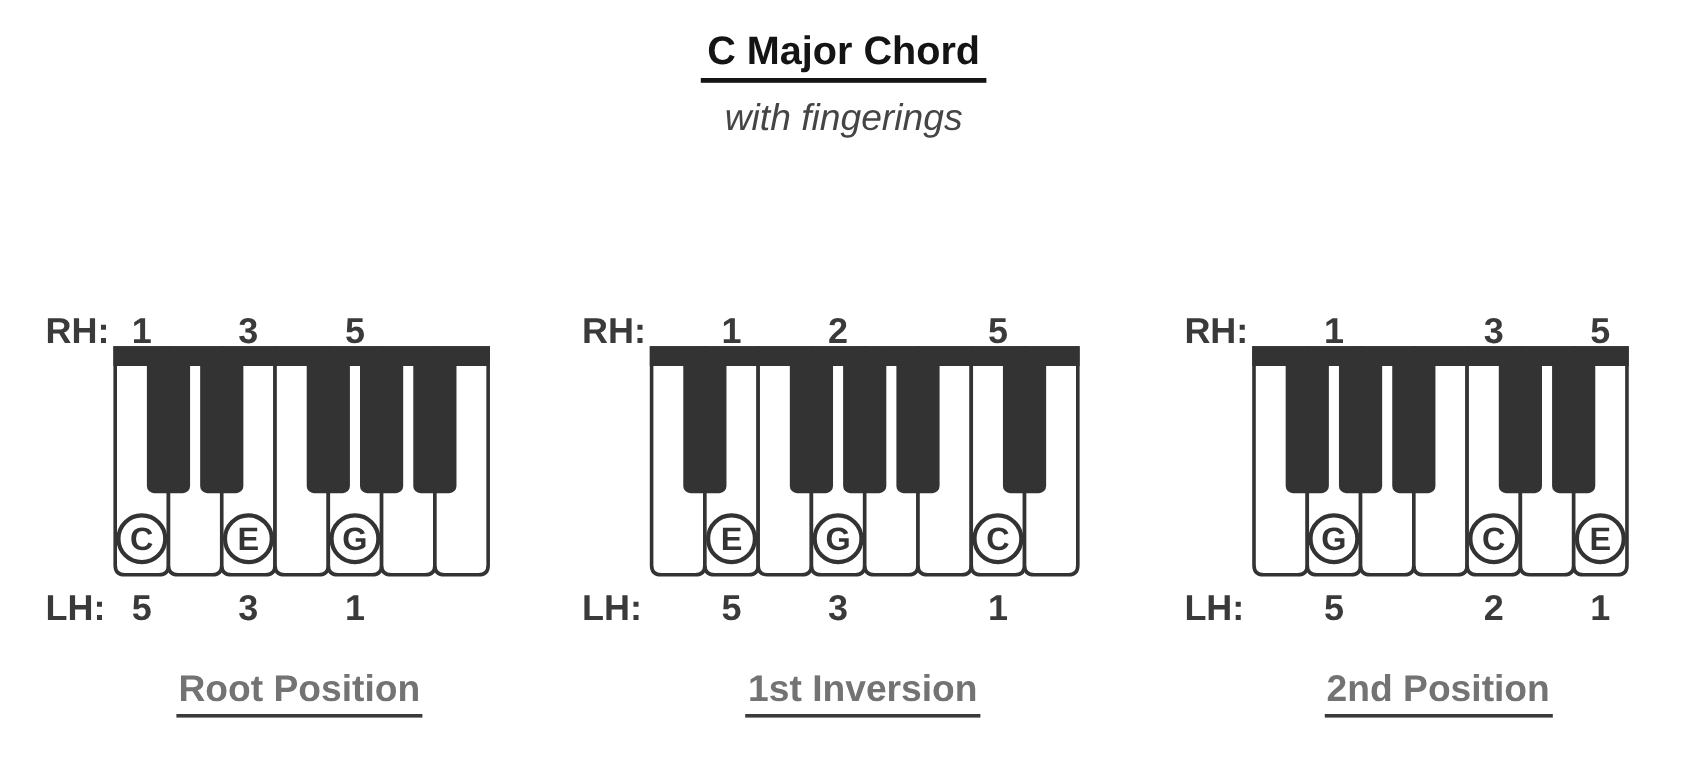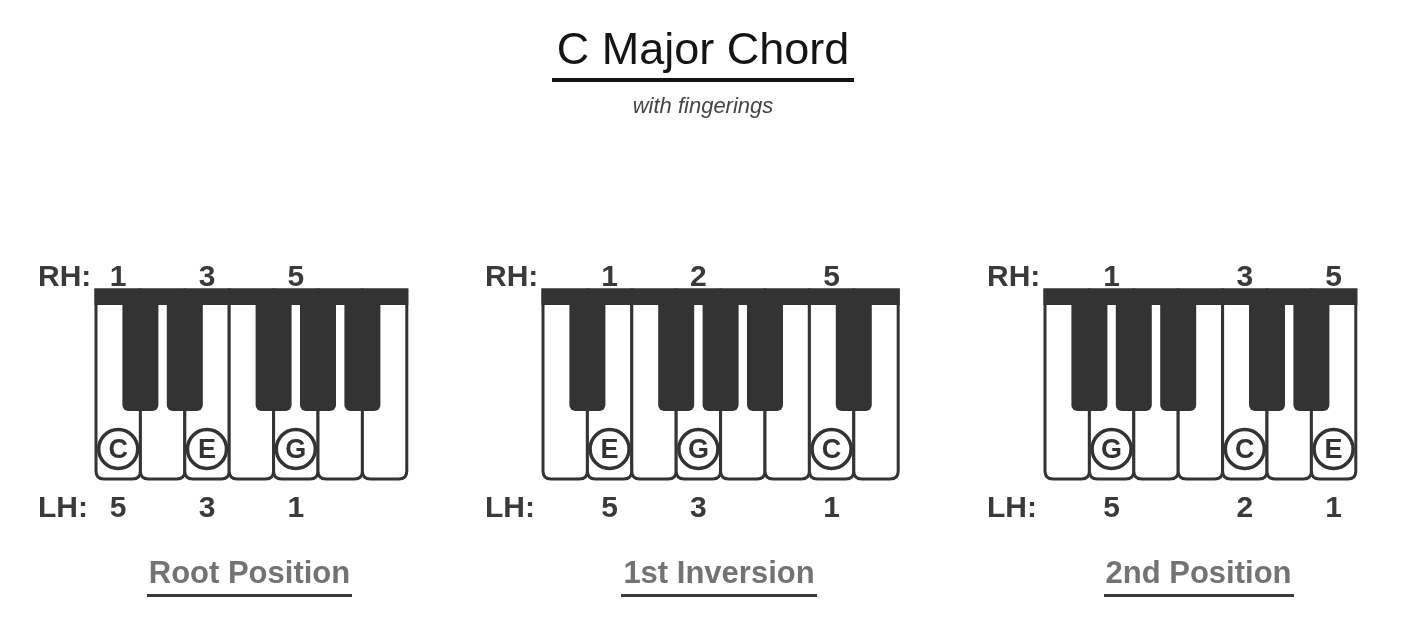--- a/index.html
+++ b/index.html
@@ -1,23 +1,23 @@
 <!DOCTYPE html>
 <html><head>
 <meta charset="utf-8">
 <style>
   html,body{margin:0;padding:0;}
   body{
     width:1406px;height:639px;overflow:hidden;background:#ffffff;
     font-family:"Liberation Sans", sans-serif;position:relative;
   }
   header{padding-top:24px;text-align:center;}
-  h1{margin:0;font-size:45px;font-weight:normal;color:#141414;line-height:1.12;}
+  h1{margin:0;font-size:33px;font-weight:bold;color:#141414;line-height:1.12;}
   h1 .title-underline{display:inline-block;border-bottom:4px solid #141414;padding:0 5px 4px 5px;}
-  .subtitle{margin-top:11px;font-size:22px;font-style:italic;color:#454545;}
+  .subtitle{margin-top:11px;font-size:31px;font-style:italic;color:#454545;}
   .diagram{position:absolute;top:252px;}
   #diagram-0{left:36px;}
   #diagram-1{left:483px;}
   #diagram-2{left:985px;}
   .caption{margin-left:58px;text-align:center;margin-top:27px;
            font-size:31px;font-weight:bold;color:#737373;white-space:nowrap;}
   #diagram-0 .caption{width:311px;}
   #diagram-1 .caption{width:356px;}
   #diagram-2 .caption{width:311px;}
   .caption span{display:inline-block;border-bottom:3px solid #3a3a3a;padding:0 2px 3px 2px;}

